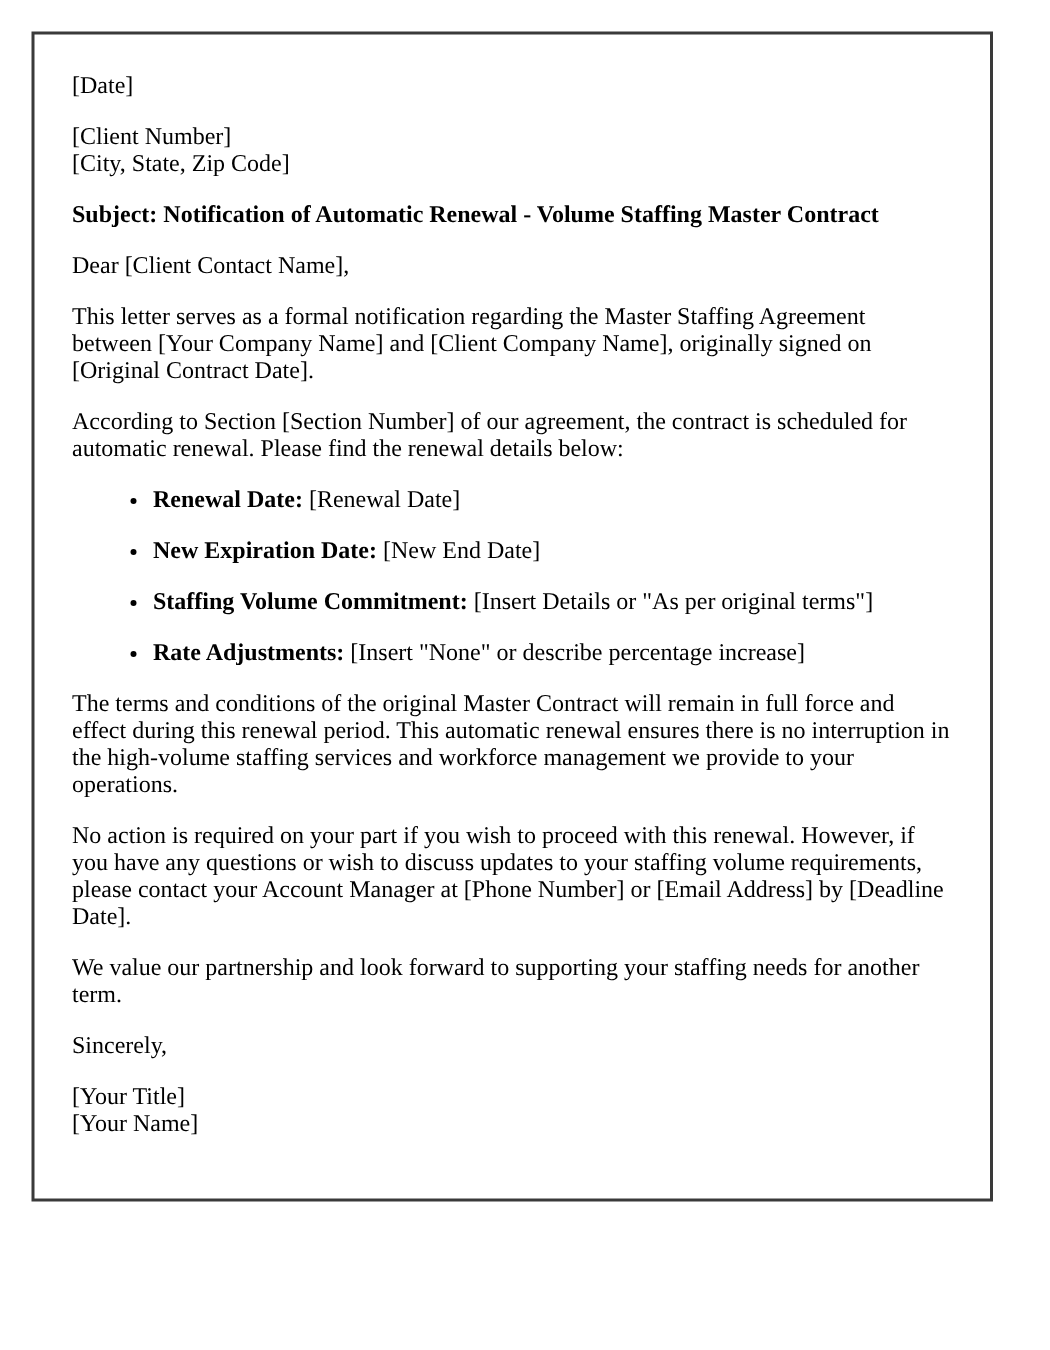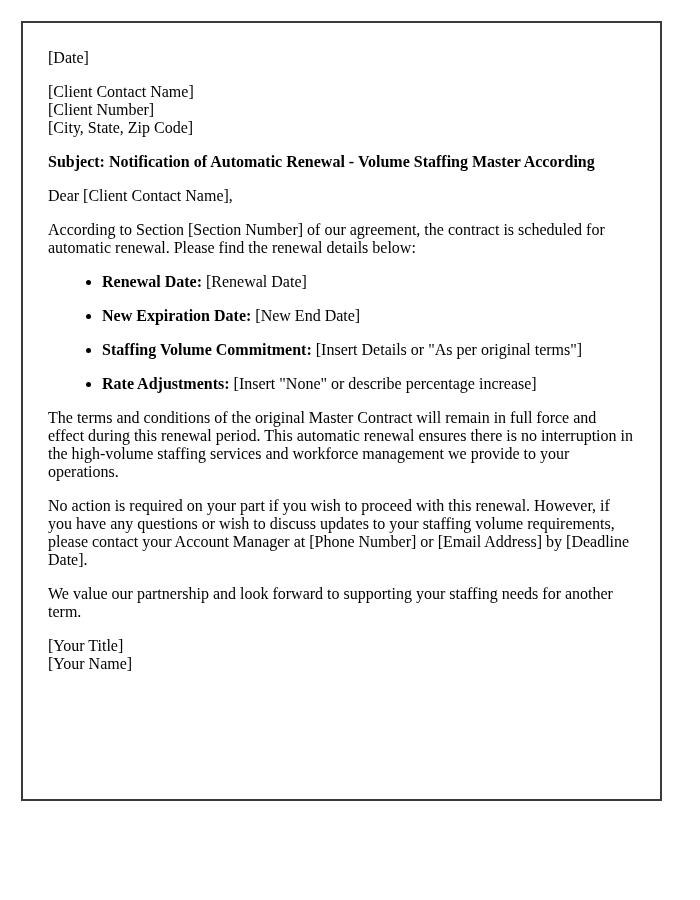--- a/index.html
+++ b/index.html
@@ -57,45 +57,46 @@
 </style>
 </head>
 <body>
 
 <div class="page">
   <div class="letter-box">
 
     <p>[Date]</p>
 
     <div class="block">
-      <div>[Client Contact Name]</div>
       <div>[Client Number]</div>
       <div>[City, State, Zip Code]</div>
     </div>
 
-    <p class="subject">Subject: Notification of Automatic Renewal - Volume Staffing Master According</p>
+    <p class="subject">Subject: Notification of Automatic Renewal - Volume Staffing Master Contract</p>
 
     <p>Dear [Client Contact Name],</p>
 
+    <p>This letter serves as a formal notification regarding the Master Staffing Agreement between [Your Company Name] and [Client Company Name], originally signed on [Original Contract Date].</p>
 
     <p>According to Section [Section Number] of our agreement, the contract is scheduled for automatic renewal. Please find the renewal details below:</p>
 
     <ul class="details">
       <li><span class="detail-label">Renewal Date:</span><span class="detail-value">[Renewal Date]</span></li>
       <li><span class="detail-label">New Expiration Date:</span><span class="detail-value">[New End Date]</span></li>
       <li><span class="detail-label">Staffing Volume Commitment:</span><span class="detail-value">[Insert Details or "As per original terms"]</span></li>
       <li><span class="detail-label">Rate Adjustments:</span><span class="detail-value">[Insert "None" or describe percentage increase]</span></li>
     </ul>
 
     <p>The terms and conditions of the original Master Contract will remain in full force and effect during this renewal period. This automatic renewal ensures there is no interruption in the high-volume staffing services and workforce management we provide to your operations.</p>
 
     <p>No action is required on your part if you wish to proceed with this renewal. However, if you have any questions or wish to discuss updates to your staffing volume requirements, please contact your Account Manager at [Phone Number] or [Email Address] by [Deadline Date].</p>
 
     <p>We value our partnership and look forward to supporting your staffing needs for another term.</p>
 
+    <p>Sincerely,</p>
 
     <div class="block">
       <div>[Your Title]</div>
       <div>[Your Name]</div>
     </div>
 
   </div>
 </div>
 
 </body></html>

